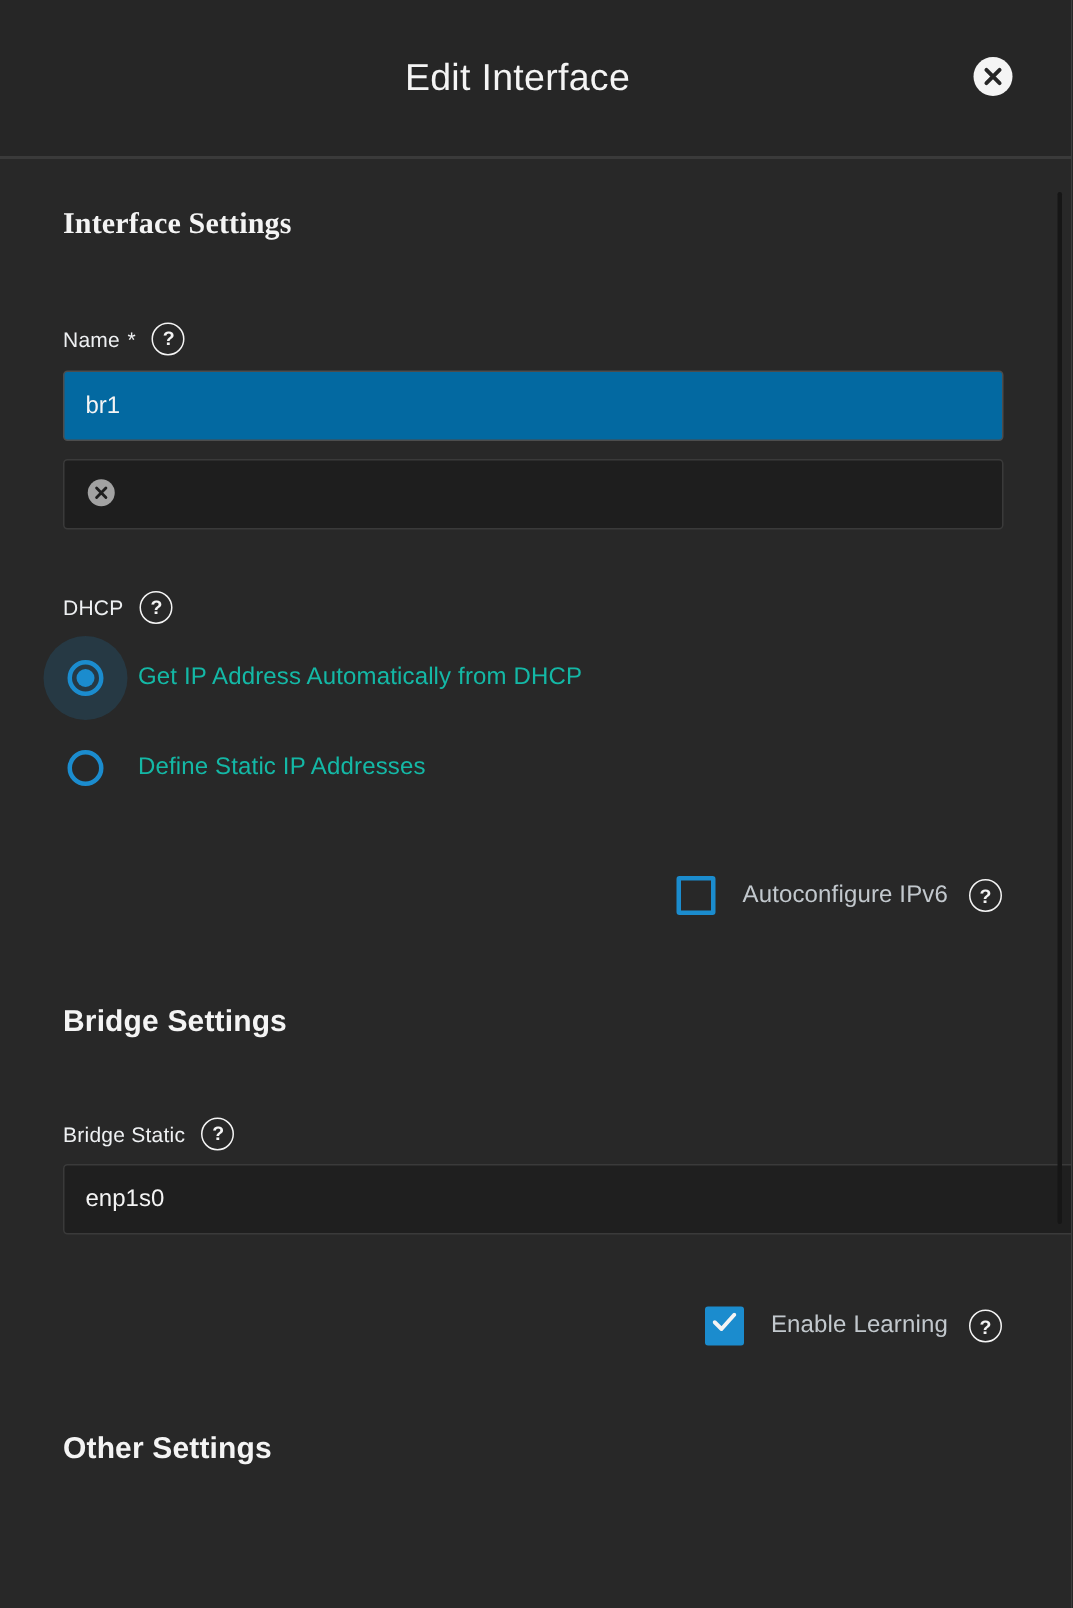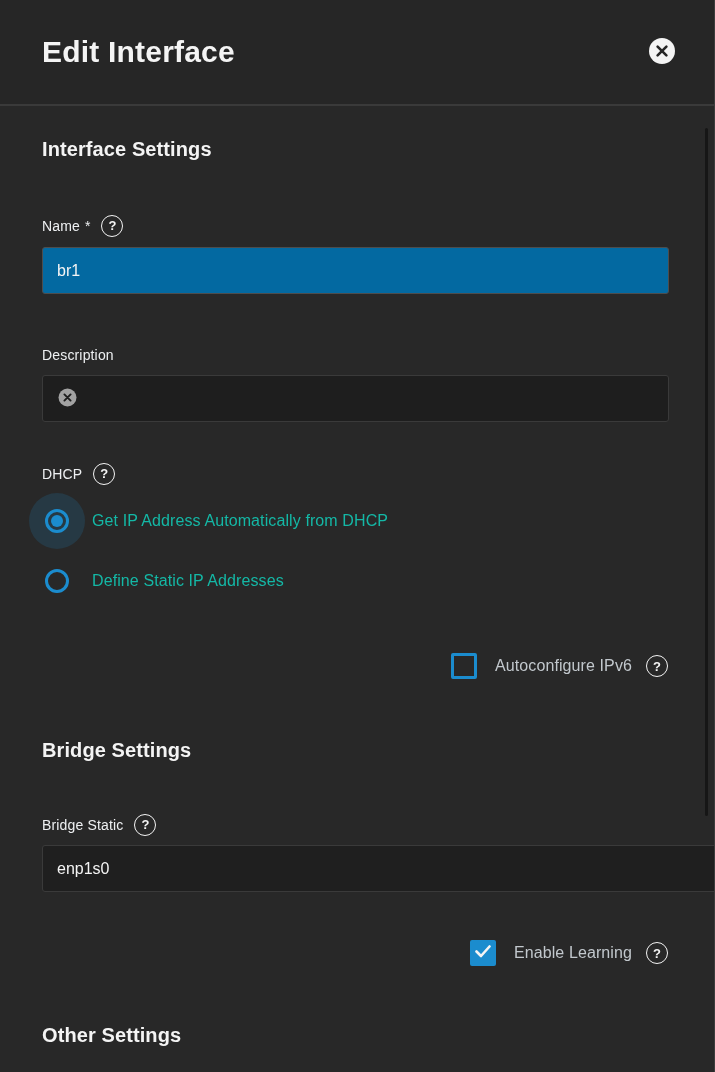--- a/index.html
+++ b/index.html
@@ -20,42 +20,43 @@
     height: 106px;
     display: flex;
     align-items: center;
     padding: 0 38px 0 42px;
     background: #262626;
     border-bottom: 2px solid #3a3a3a;
   }
   .drawer-title {
     flex: 1;
     color: #f4f4f4;
-    font-size: 30px;
-    font-weight: 700;
+    font-size: 25px;
+    font-weight: 400;
     letter-spacing: 0.2px;
+    text-align: center;
   }
   .close-btn {
     width: 28px; height: 28px;
     border: none; background: transparent;
     padding: 0; cursor: pointer;
     display: flex; align-items: center; justify-content: center;
   }
 
   
   .drawer-body { padding: 0 46px 0 42px; }
 
   h2.section-heading {
     color: #f4f4f4;
     font-size: 20px;
     font-weight: 700;
     line-height: 26px;
     letter-spacing: 0.1px;
   }
-  .heading-interface { margin-top: 30px; }
+  .heading-interface { margin-top: 30px; font-family: Liberation Serif, serif; }
   .heading-bridge   { margin-top: 58px; }
   .heading-other    { margin-top: 56px; }
 
   .label-row {
     display: flex;
     align-items: center;
     gap: 11px;
     height: 23px;
   }
   .label-row .field-label {
@@ -227,23 +228,20 @@
 
     <div class="label-row name-label-row">
       <span class="field-label">Name</span>
       <span class="required-marker">*</span>
       <span class="help-icon">?</span>
     </div>
     <div class="text-input input-name">
       <span class="input-value">br1</span>
     </div>
 
-    <div class="label-row desc-label-row">
-      <span class="field-label">Description</span>
-    </div>
     <div class="text-input input-desc">
       <button class="clear-btn">
         <span>
           <svg width="19" height="19" viewBox="0 0 19 19">
             <circle cx="9.5" cy="9.5" r="9" fill="#a2a2a2"></circle>
             <path d="M6.4 6.4 L12.6 12.6 M12.6 6.4 L6.4 12.6" stroke="#1e1e1e" stroke-width="1.9" stroke-linecap="round"></path>
           </svg>
         </span>
       </button>
     </div>

